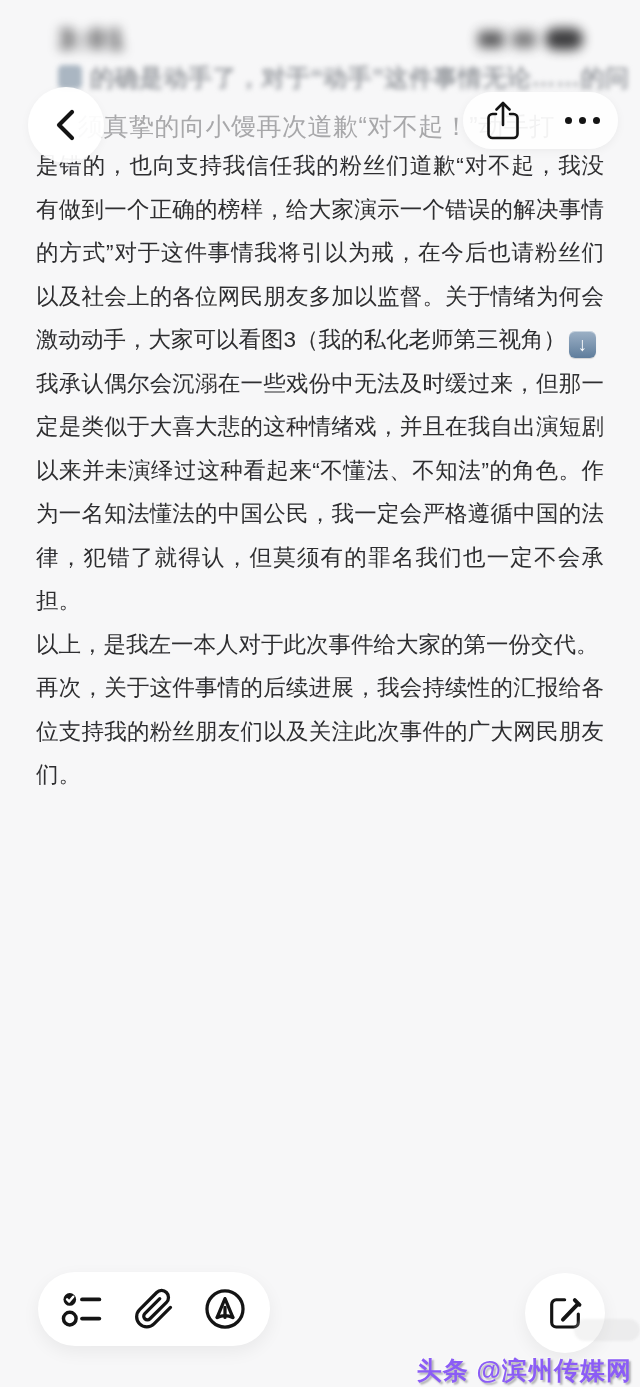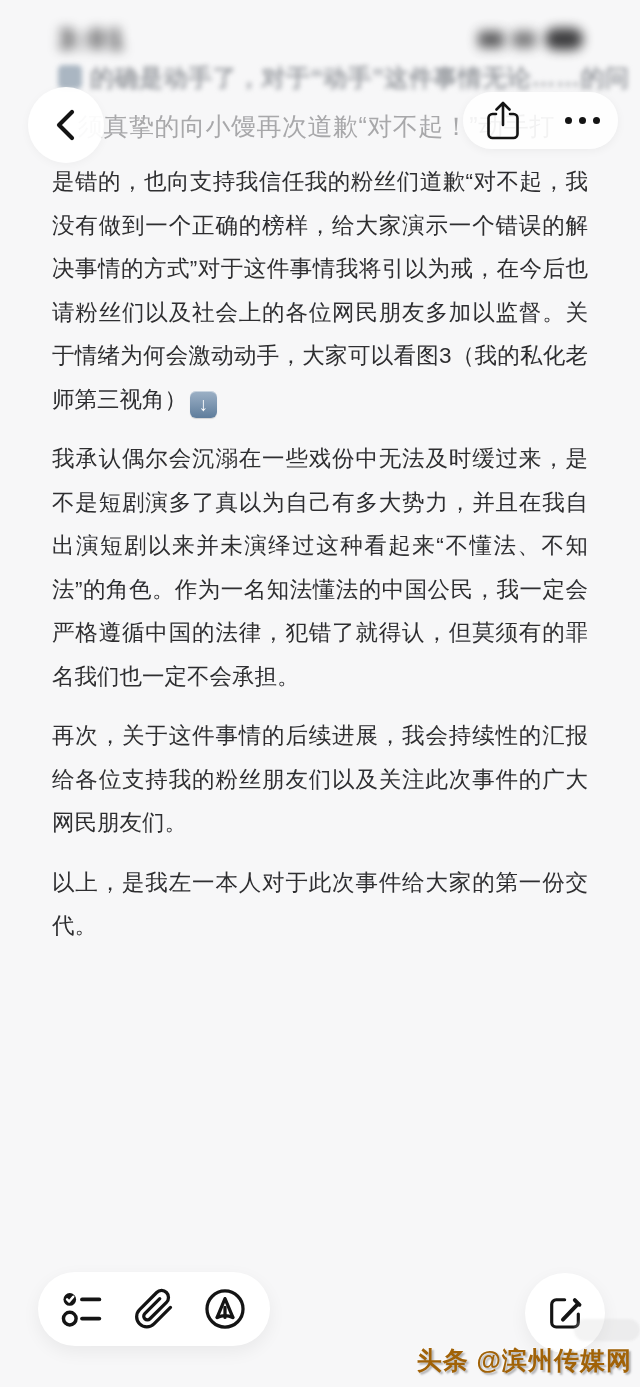--- a/index.html
+++ b/index.html
@@ -39,21 +39,21 @@
     display:flex;align-items:center;justify-content:space-between;padding:0 18px;box-sizing:border-box;
   }
   .dots{display:flex;gap:7px;align-items:center;cursor:pointer;}
   .dots i{width:7px;height:7px;border-radius:50%;background:#141414;}
   
   .article{
     position:absolute;left:36px;top:144px;width:568px;z-index:1;
     font-size:22.5px;line-height:43.5px;color:#2e2e30;
     text-align:justify;text-justify:inter-character;
   }
-  .article p{margin:16px;}
+  .article p{margin:0;}
   .emoji{
     display:inline-block;width:27px;height:27px;border-radius:6px;
     background:linear-gradient(180deg,#9db1c6 0%,#5f7d9c 100%);
     color:#fff;font-size:19px;line-height:27px;text-align:center;font-weight:bold;
     vertical-align:-4px;box-shadow:inset 0 1px 0 rgba(255,255,255,.45),0 1px 1px rgba(0,0,0,.15);
     margin:0 3px;
   }
   
   .toolbar-pill{
     position:absolute;left:38px;top:1272px;width:232px;height:74px;border-radius:37px;
@@ -61,22 +61,22 @@
     display:flex;align-items:center;justify-content:space-between;padding:0 22px;box-sizing:border-box;
   }
   .tool-btn{width:46px;height:46px;display:flex;align-items:center;justify-content:center;cursor:pointer;}
   .compose-circle{
     position:absolute;left:525px;top:1273px;width:80px;height:80px;border-radius:50%;
     background:#ffffff;box-shadow:0 6px 18px rgba(0,0,0,.06);z-index:3;
     display:flex;align-items:center;justify-content:center;cursor:pointer;
   }
   
   .watermark{
-    position:absolute;right:8px;bottom:10px;z-index:4;
-    font-size:25px;font-weight:bold;color:#a16207;letter-spacing:1px;
+    position:absolute;right:8px;bottom:0;z-index:4;
+    font-size:25px;font-weight:bold;color:#8b5cf6;letter-spacing:1px;
     text-shadow:2px 2px 2px rgba(150,150,152,.75), -1px -1px 1px rgba(255,255,255,.6);
   }
   .faint-badge{
     position:absolute;right:0px;bottom:46px;width:66px;height:22px;border-radius:11px;
     background:rgba(200,200,202,.22);filter:blur(1px);z-index:4;
   }
   svg{display:block;}
 </style>
 </head>
 <body>
@@ -107,23 +107,23 @@
   </span>
   <span class="dots">
     <i></i>
       <i></i>
       <i></i>
   </span>
 </div>
 
 <div class="article">
     <p>是错的，也向支持我信任我的粉丝们道歉“对不起，我没有做到一个正确的榜样，给大家演示一个错误的解决事情的方式”对于这件事情我将引以为戒，在今后也请粉丝们以及社会上的各位网民朋友多加以监督。关于情绪为何会激动动手，大家可以看图3（我的私化老师第三视角）<span class="emoji">↓</span></p>
-    <p>我承认偶尔会沉溺在一些戏份中无法及时缓过来，是不是短剧演多了真以为自己有多大势力，并且在我自出演短剧以来并未演绎过这种看起来“不懂法、不知法”的角色。作为一名知法懂法的中国公民，我一定会严格遵循中国的法律，犯错了就得认，但莫须有的罪名我们也一定不会承担。</p>
+    <p>我承认偶尔会沉溺在一些戏份中无法及时缓过来，但那一定是类似于大喜大悲的这种情绪戏，并且在我自出演短剧以来并未演绎过这种看起来“不懂法、不知法”的角色。作为一名知法懂法的中国公民，我一定会严格遵循中国的法律，犯错了就得认，但莫须有的罪名我们也一定不会承担。</p>
+    <p>以上，是我左一本人对于此次事件给大家的第一份交代。</p>
     <p>再次，关于这件事情的后续进展，我会持续性的汇报给各位支持我的粉丝朋友们以及关注此次事件的广大网民朋友们。</p>
-    <p>以上，是我左一本人对于此次事件给大家的第一份交代。</p>
   </div>
 
 <div class="toolbar-pill">
   <span class="tool-btn">
     <svg width="46" height="46" viewBox="0 0 24 24">
       <circle cx="5.1" cy="7" r="3.3" fill="#141414"></circle>
       <path d="M3.7 7 l1.1 1.1 l2.1 -2.5" fill="none" stroke="#ffffff" stroke-width="1.3" stroke-linecap="round" stroke-linejoin="round"></path>
       <line x1="11.5" y1="7" x2="20.5" y2="7" stroke="#141414" stroke-width="2" stroke-linecap="round"></line>
       <circle cx="5.1" cy="17" r="3.3" fill="none" stroke="#141414" stroke-width="1.8"></circle>
       <line x1="11.5" y1="17" x2="20.5" y2="17" stroke="#141414" stroke-width="2" stroke-linecap="round"></line>

